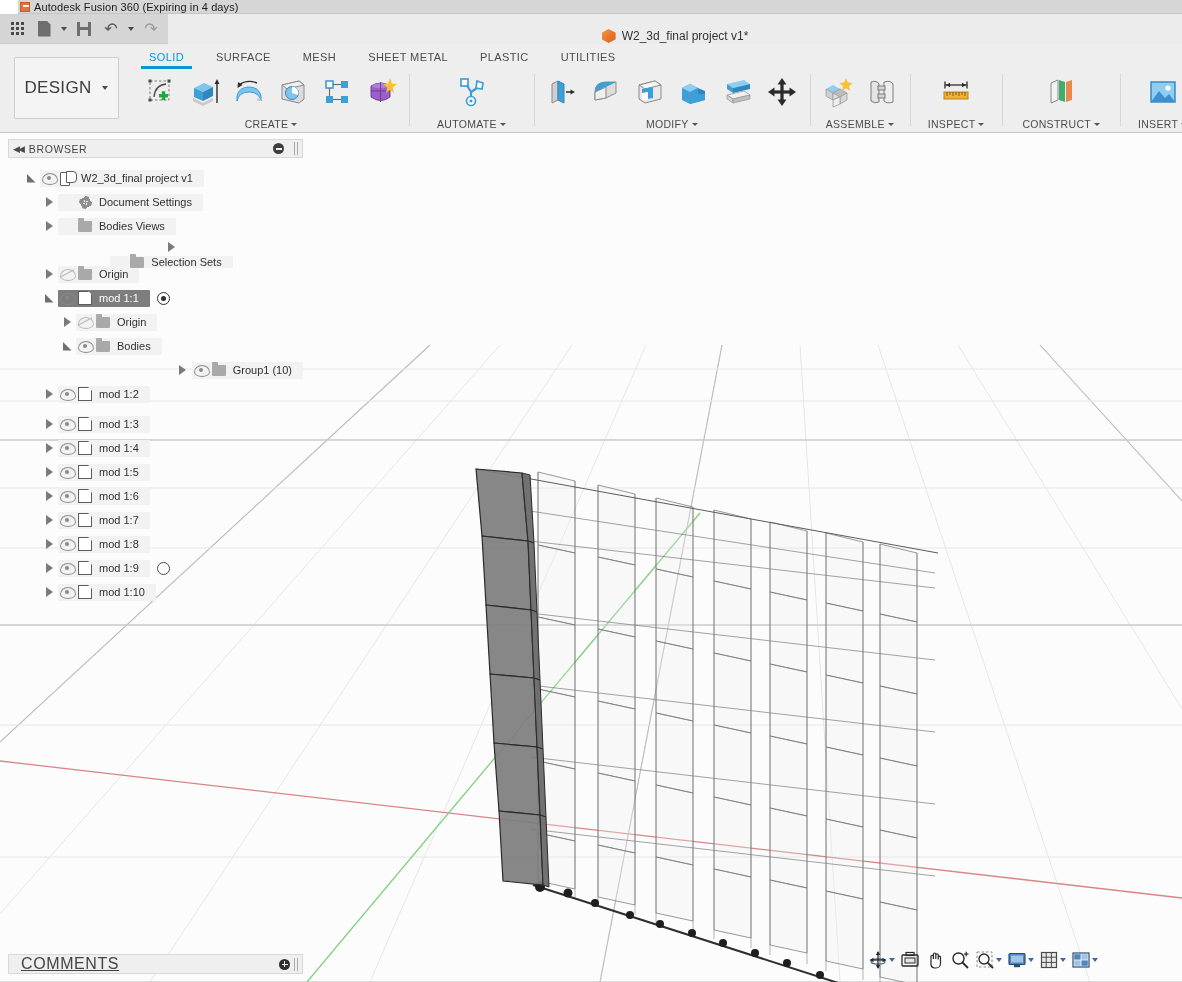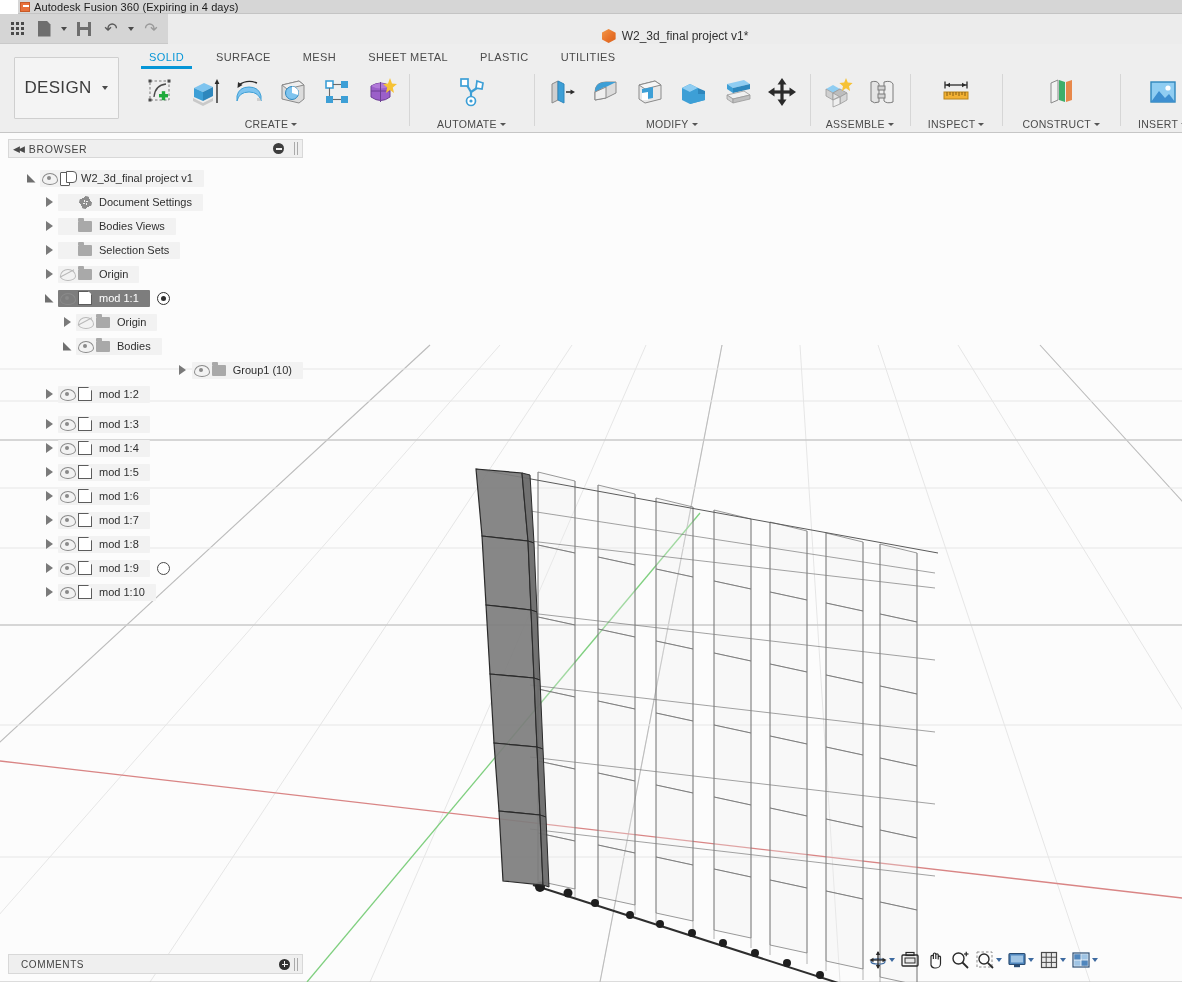--- a/index.html
+++ b/index.html
@@ -193,21 +193,21 @@
   }
   .activate-dot i { width:5px;height:5px;border-radius:50%;background:#2f2f2f;display:block;}
   .activate-dot.empty { border-color:#4a4a4a; }
 
   
   .comments {
     position:absolute; left:8px; bottom:8px; width:295px; height:20px;
     background:#efefef; border:1px solid #d8d8d8;
     display:flex; align-items:center; padding:0 4px;
   }
-  .comments-title { font-size:10px; color:#444; letter-spacing:.6px; flex:1; padding-left:8px;}
+  .comments-title { font-size:16px; color:#444; letter-spacing:.6px; flex:1; padding-left:8px;text-decoration:underline;}
   .plus-circle {
     width:11px;height:11px;border-radius:50%;background:#2f2f2f;position:relative;cursor:pointer;
   }
   .plus-circle:after{content:"";position:absolute;left:2.5px;top:5px;width:6px;height:1.5px;background:#efefef;}
   .plus-circle:before{content:"";position:absolute;left:4.75px;top:2.75px;width:1.5px;height:6px;background:#efefef;}
 
   
   .navbar {
     position:absolute; right:82px; bottom:10px; height:24px;
     display:flex; align-items:center; gap:1px;
@@ -737,21 +737,21 @@
           <span style="width:0;height:0;border-top:5px solid transparent;border-bottom:5px solid transparent;border-left:7px solid #7a7a7a;"></span>
         </span>
         <span class="hl">
           <span class="tw"></span>
           <span class="tw">
             <span class="folder"></span>
           </span>
           <span class="tlabel">Bodies Views</span>
         </span>
       </div>
-      <div class="trow" style="padding-left: 32px;">
+      <div class="trow" style="padding-left: 32px; flex-direction: column;">
         <span class="tw">
           <span style="width:0;height:0;border-top:5px solid transparent;border-bottom:5px solid transparent;border-left:7px solid #7a7a7a;"></span>
         </span>
         <span class="hl">
           <span class="tw"></span>
           <span class="tw">
             <span class="folder"></span>
           </span>
           <span class="tlabel">Selection Sets</span>
         </span>

